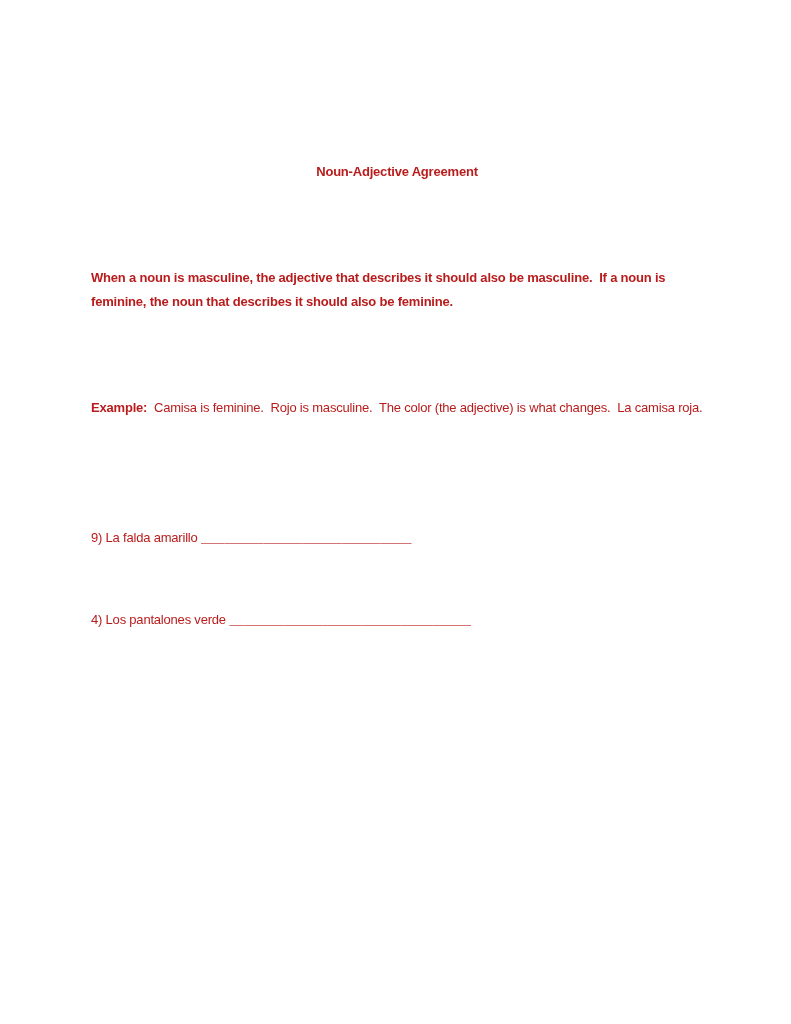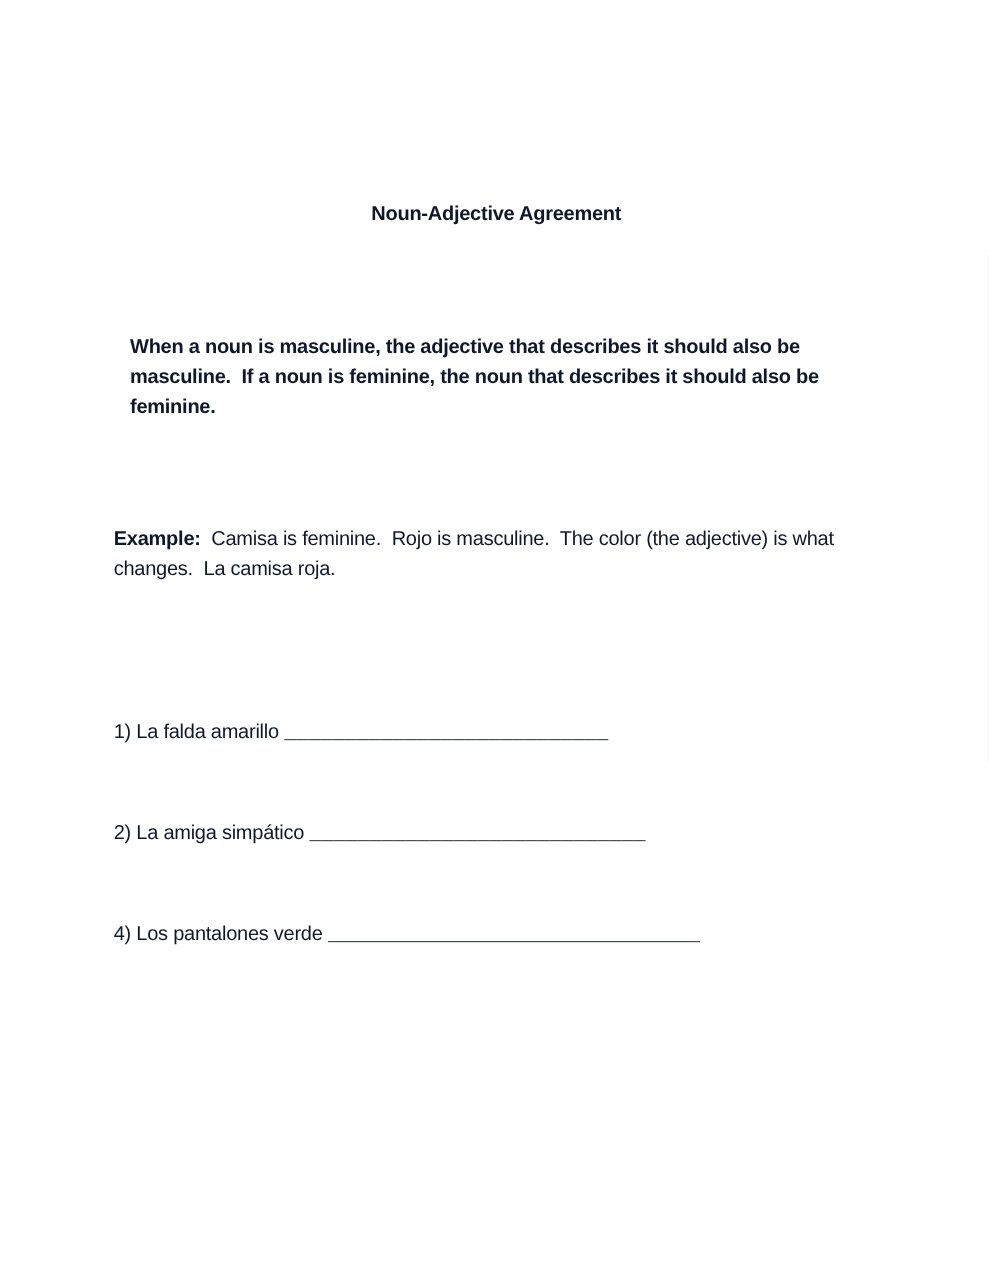--- a/index.html
+++ b/index.html
@@ -7,59 +7,58 @@
     padding: 0;
     background: #e8e8e8;
   }
   .page {
     position: relative;
     width: 791px;
     height: 1024px;
     margin: 0 auto;
     background: #ffffff;
     font-family: "Liberation Sans", sans-serif;
-    font-size: 16px;
+    font-size: 13px;
     letter-spacing: -0.2px;
     line-height: 24px;
-    color: #0f172a;
+    color: #b91c1c;
     overflow: hidden;
     box-sizing: border-box;
   }
   .content {
     padding: 88px 88px 0 91px;
     white-space: pre-wrap;
   }
   p { margin: 0 0 10px 0; }
   p.item { margin: 0 0 9px 0; }
   .title {
     text-align: center;
     font-weight: bold;
   }
-  .bold { font-weight: bold; margin-left: 13px; }
+  .bold { font-weight: bold; }
   .example-label {
     font-weight: bold;
   }
   .heading { margin-bottom: 9px; }
   .blank { letter-spacing: 0; font-family: Liberation Mono, monospace; }
 </style>
 </head>
 <body>
 
 <div class="page">
   <div class="content">
 
     <p class="title">Noun-Adjective Agreement</p>
 
     <p class="bold">When a noun is masculine, the adjective that describes it should also be masculine.  If a noun is feminine, the noun that describes it should also be feminine.</p>
 
     <p><span class="example-label">Example:</span><span>  Camisa is feminine.  Rojo is masculine.  The color (the adjective) is what changes.  La camisa roja.</span></p>
 
     
-    <p class="item"><span>1) La falda amarillo </span><span class="blank">___________________________</span></p>
-    <p class="item"><span>2) La amiga simpático </span><span class="blank">____________________________</span></p>
+    <p class="item"><span>9) La falda amarillo </span><span class="blank">___________________________</span></p>
     <p class="item"><span>4) Los pantalones verde </span><span class="blank">_______________________________</span></p>
 
     
     
     
     
     
     
     
     

